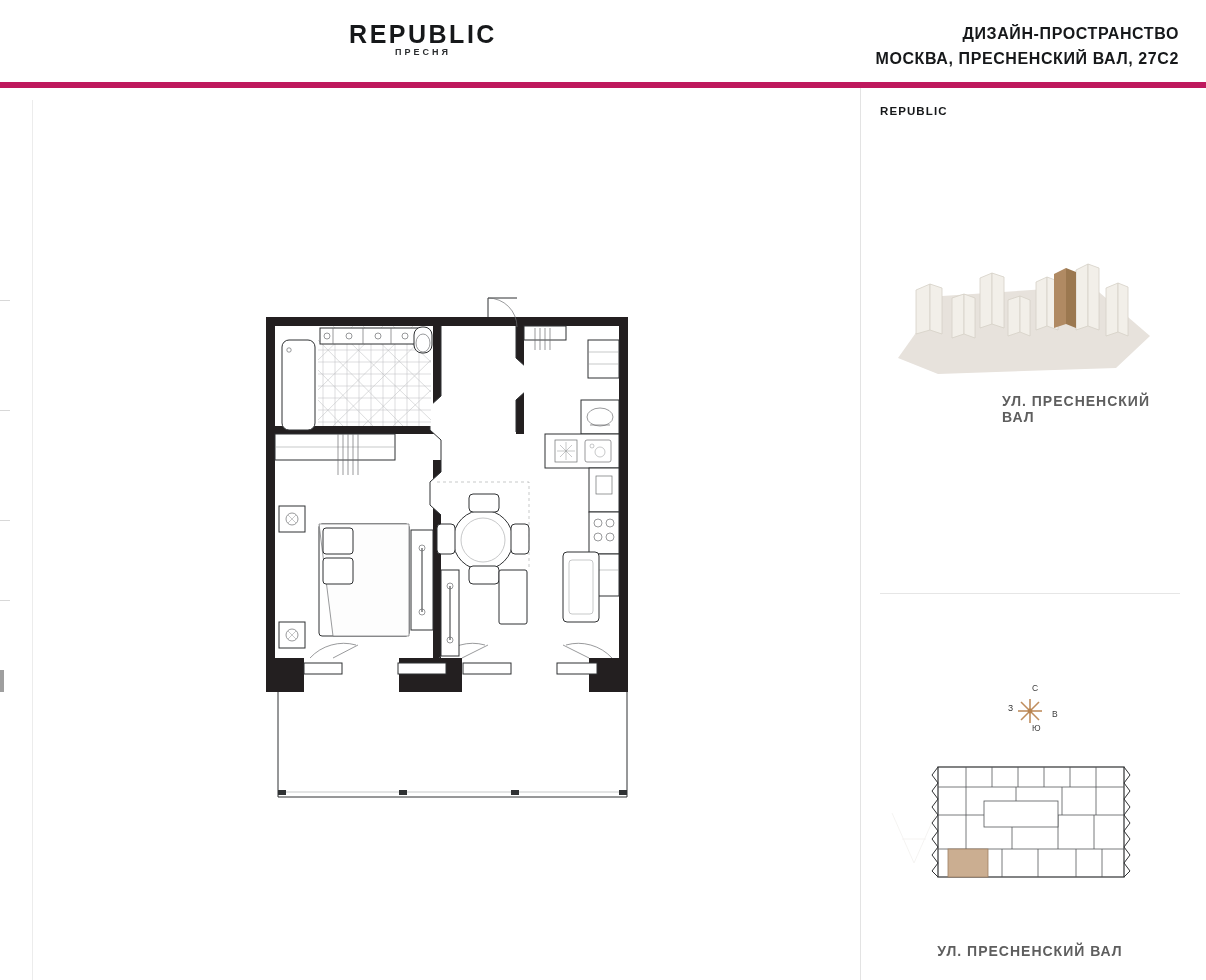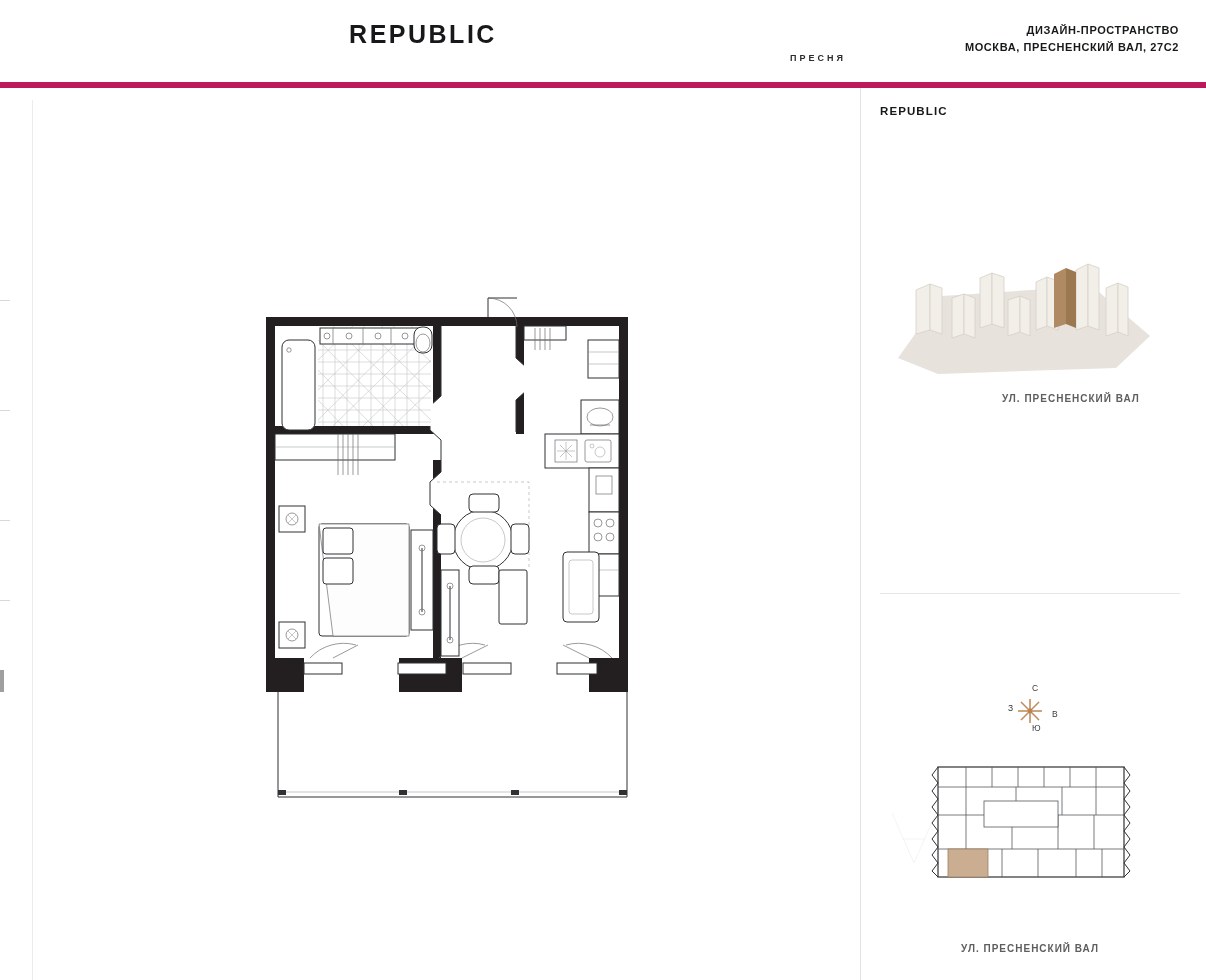--- a/index.html
+++ b/index.html
@@ -32,32 +32,30 @@
     text-align: center;
   }
   .brand-name {
     font-size: 25px;
     font-weight: bold;
     letter-spacing: 2.5px;
     line-height: 1;
     color: #16181a;
   }
   .brand-sub {
-    margin-top: 6px;
     font-size: 9px;
     font-weight: bold;
     letter-spacing: 3px;
     color: #2a2c2e;
-    text-align: right;
   }
   .addr {
     position: absolute;
     right: 27px; top: 22px;
     text-align: right;
-    font-size: 11px;
+    font-size: 16px;
     font-weight: bold;
     letter-spacing: 0.6px;
     line-height: 1.55;
     color: #16181a;
   }
 
   
   .plan-pane {
     position: absolute;
     left: 32px; top: 100px;
@@ -86,21 +84,21 @@
     color: #16181a;
   }
   .side-divider {
     position: absolute;
     left: 0; top: 505px;
     width: 300px; height: 1px;
     background: #e6e6e6;
   }
   .side-caption {
     position: absolute;
-    font-size: 10px;
+    font-size: 14px;
     font-weight: bold;
     letter-spacing: 1px;
     color: #5e5e5e;
   }
   .cap-massing { left: 122px; top: 305px; }
   .cap-floor   { left: 0; top: 855px; width: 300px; text-align: center; }
 
   
   .edge-tick {
     position: absolute;

